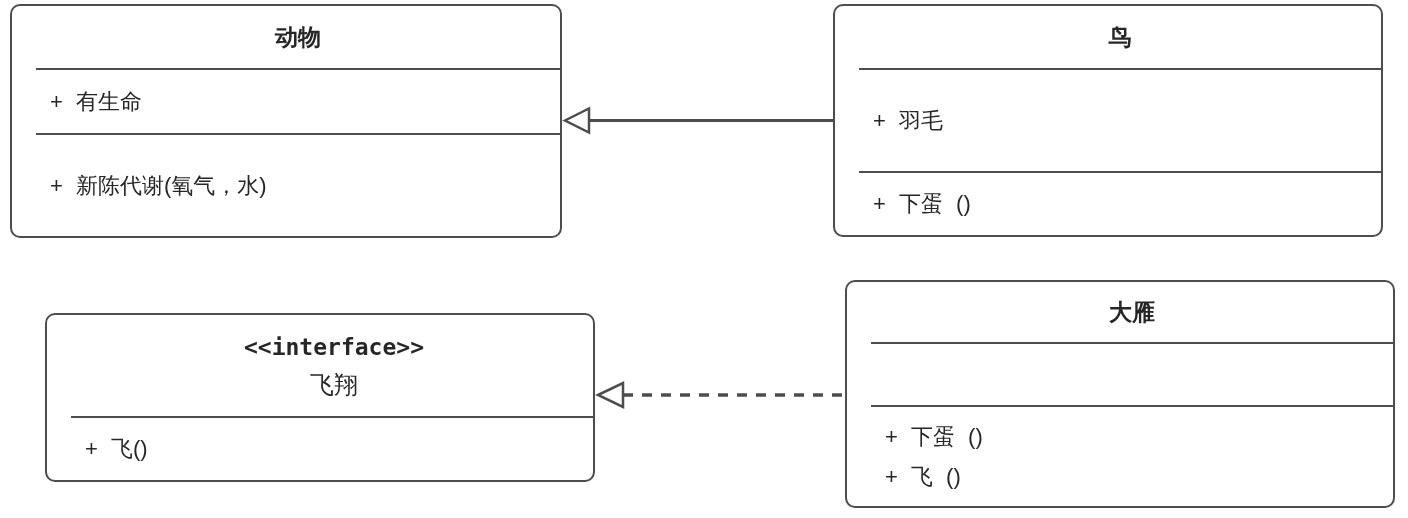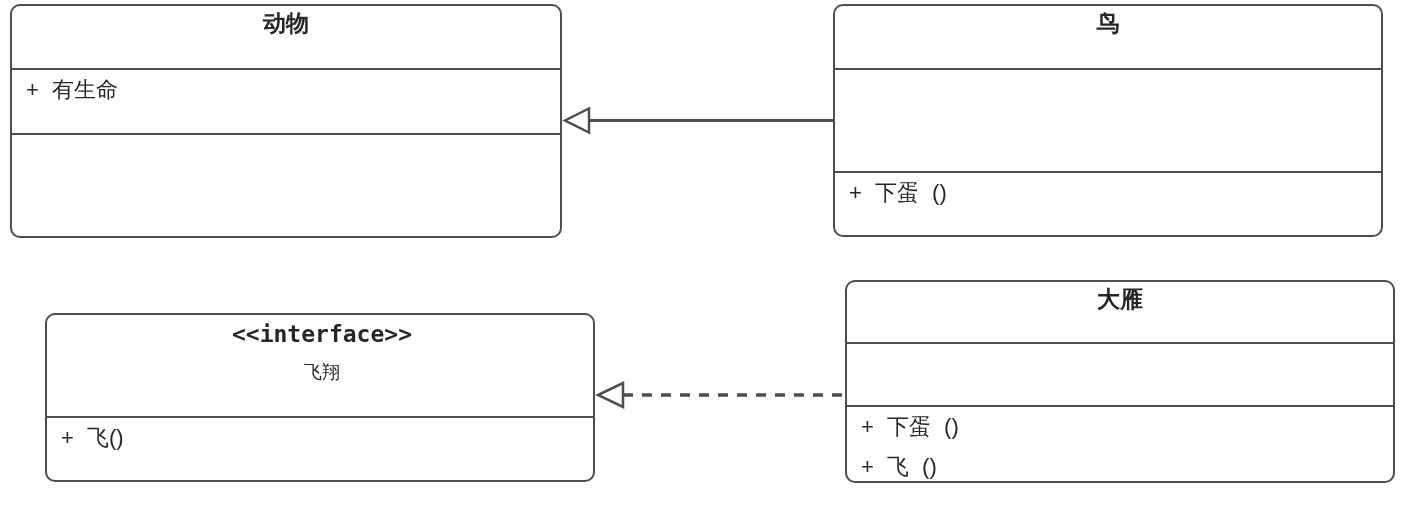--- a/index.html
+++ b/index.html
@@ -28,22 +28,24 @@
     border: 2.5px solid #4d4d4d;
     border-radius: 10px;
     color: #262626;
     display: flex;
     flex-direction: column;
   }
   .compartment {
     box-sizing: border-box;
     display: flex;
     flex-direction: column;
+    justify-content: center;
     padding: 0 14px;
     overflow: hidden;
+    margin-left: 24px;
   }
   .compartment + .compartment {
     border-top: 2.5px solid #4d4d4d;
   }
   .title-compartment {
     align-items: center;
     text-align: center;
   }
   .class-title {
     font-weight: bold;
@@ -51,21 +53,21 @@
     line-height: 34px;
   }
   .stereotype {
     font-family: "DejaVu Sans Mono", "Liberation Mono", monospace;
     font-weight: bold;
     font-size: 23px;
     line-height: 38px;
   }
   .interface-name {
     font-weight: normal;
-    font-size: 18px;
+    font-size: 24px;
     line-height: 38px;
   }
   .member {
     font-size: 22px;
     line-height: 40px;
     white-space: pre;
     word-spacing: 7px;
   }
   
   #box-animal   { left: 10px;  top: 4px;   width: 552px; height: 234px; }
@@ -75,21 +77,21 @@
 
   #box-bird     { left: 833px; top: 4px;   width: 550px; height: 233px; }
   #box-bird .title-compartment    { flex: 0 0 62px; }
   #box-bird .attrs-compartment    { flex: 0 0 103px; }
   #box-bird .methods-compartment  { flex: 1 1 auto; }
 
   #box-fly      { left: 45px;  top: 313px; width: 550px; height: 169px; }
   #box-fly .title-compartment     { flex: 0 0 101px; padding-left: 18px; }
   #box-fly .methods-compartment   { flex: 1 1 auto; }
 
-  #box-goose    { left: 845px; top: 280px; width: 550px; height: 203px; }
+  #box-goose    { left: 845px; top: 280px; width: 550px; height: 228px; }
   #box-goose .title-compartment   { flex: 0 0 60px; }
   #box-goose .attrs-compartment   { flex: 0 0 63px; }
   #box-goose .methods-compartment { flex: 1 1 auto; }
 </style>
 </head>
 <body>
 
 <div class="canvas">
 
   <svg class="arrows" viewBox="0 0 1408 518" xmlns="http://www.w3.org/2000/svg">
@@ -106,28 +108,30 @@
   </svg>
 
   <div class="uml-box" id="box-animal">
     <div class="compartment title-compartment">
       <span class="class-title">动物</span>
     </div>
     <div class="compartment attrs-compartment">
       <div class="member">+ 有生命</div>
     </div>
     <div class="compartment methods-compartment">
+      <div class="member">+ 新陈代谢(氧气，水)</div>
     </div>
   </div>
 
   <div class="uml-box" id="box-bird">
     <div class="compartment title-compartment">
       <span class="class-title">鸟</span>
     </div>
     <div class="compartment attrs-compartment">
+      <div class="member">+ 羽毛</div>
     </div>
     <div class="compartment methods-compartment">
       <div class="member">+ 下蛋 ()</div>
     </div>
   </div>
 
   <div class="uml-box" id="box-fly">
     <div class="compartment title-compartment">
       <span class="stereotype">&lt;&lt;interface&gt;&gt;</span>
       <span class="interface-name">飞翔</span>

